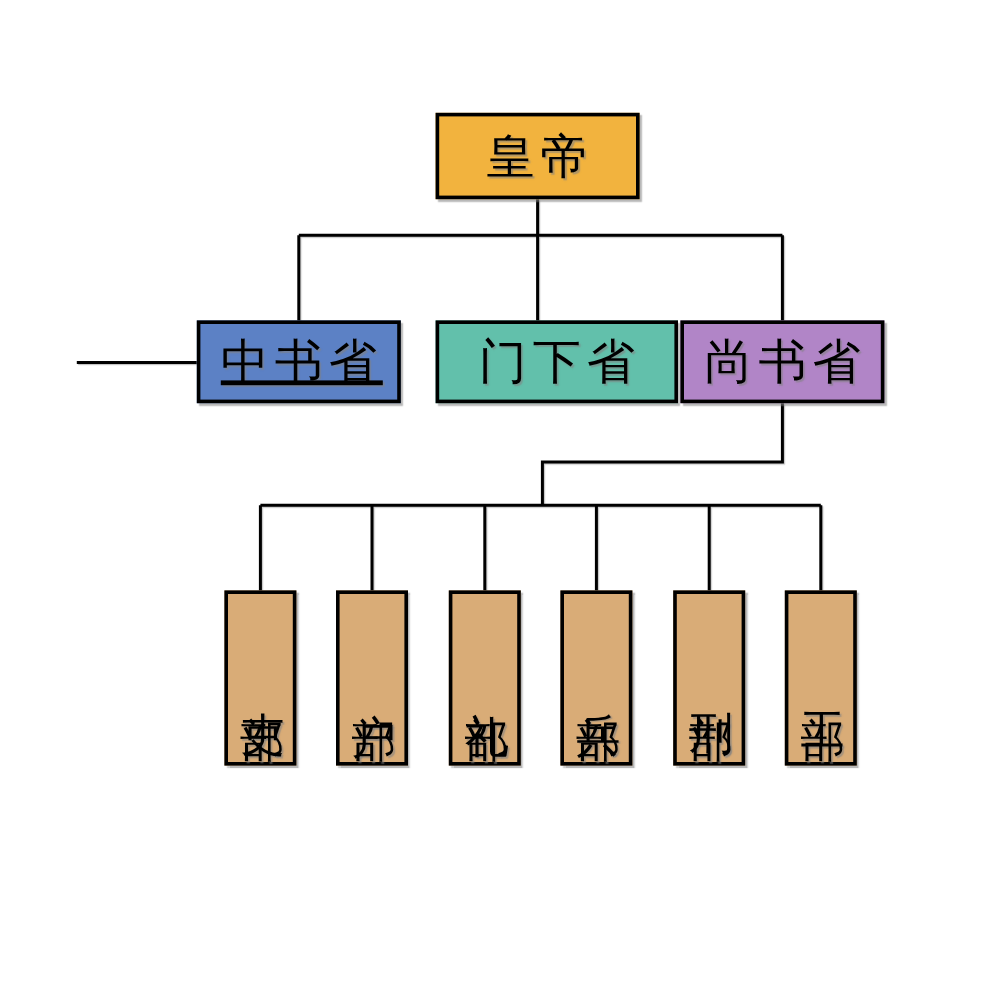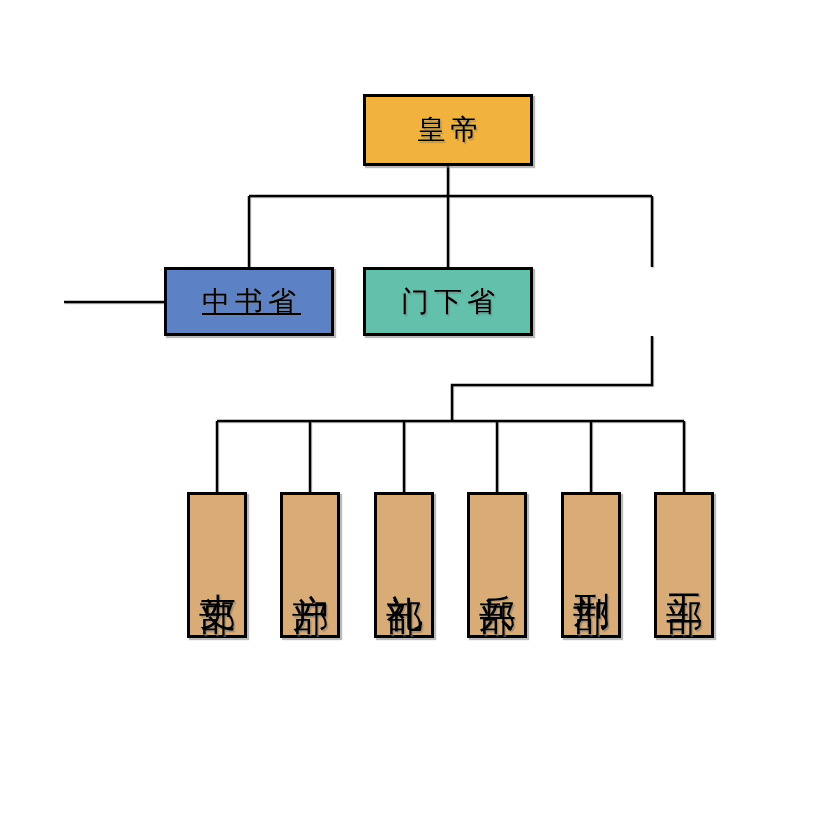--- a/index.html
+++ b/index.html
@@ -33,37 +33,37 @@
     box-sizing: border-box;
     border: 3px solid #000000;
     display: flex;
     align-items: center;
     justify-content: center;
     color: #000000;
     box-shadow: 2px 2px 1px rgba(128,128,128,0.55);
     text-shadow: 1.5px 1.5px 1px rgba(128,128,128,0.6);
   }
   .node-h {
-    font-size: 28px;
+    font-size: 40px;
     letter-spacing: 5px;
     padding-left: 5px; 
     white-space: nowrap;
   }
   .node-v {
     writing-mode: vertical-rl;
     text-orientation: upright;
     font-size: 37px;
     letter-spacing: 3px;
     padding-top: 3px;
   }
   
   #node-emperor   { left: 363px; top: 94px;  width: 170px; height: 72px; }
   
   #node-dept-0    { left: 164px; top: 267px; width: 170px; height: 69px; text-decoration: underline; }
-  #node-dept-1    { left: 363px; top: 267px; width: 170px; height: 69px; }
+  #node-dept-1    { left: 363px; top: 267px; width: 202px; height: 69px; }
   #node-dept-2    { left: 567px; top: 267px; width: 170px; height: 69px; }
   
   .ministry       { top: 492px; width: 60px; height: 146px; }
   #node-min-0 { left: 187px; }
   #node-min-1 { left: 280px; }
   #node-min-2 { left: 374px; }
   #node-min-3 { left: 467px; }
   #node-min-4 { left: 561px; }
   #node-min-5 { left: 654px; }
 </style>
@@ -92,20 +92,23 @@
   <div class="node node-h" id="node-emperor" style="background-color: rgb(242, 179, 62);">
     <span>皇帝</span>
   </div>
 
   <div class="node node-h" id="node-dept-0" style="background-color: rgb(92, 129, 197);">
     <span>中书省</span>
   </div>
   <div class="node node-h" id="node-dept-1" style="background-color: rgb(98, 192, 171);">
     <span>门下省</span>
   </div>
+  <div class="node node-h" id="node-dept-2" style="background-color: rgb(177, 133, 199);">
+    <span>尚书省</span>
+  </div>
 
   <div class="node node-v ministry" id="node-min-0" style="background-color: rgb(217, 172, 119);">
     <span>吏部</span>
   </div>
   <div class="node node-v ministry" id="node-min-1" style="background-color: rgb(217, 172, 119);">
     <span>户部</span>
   </div>
   <div class="node node-v ministry" id="node-min-2" style="background-color: rgb(217, 172, 119);">
     <span>礼部</span>
   </div>

